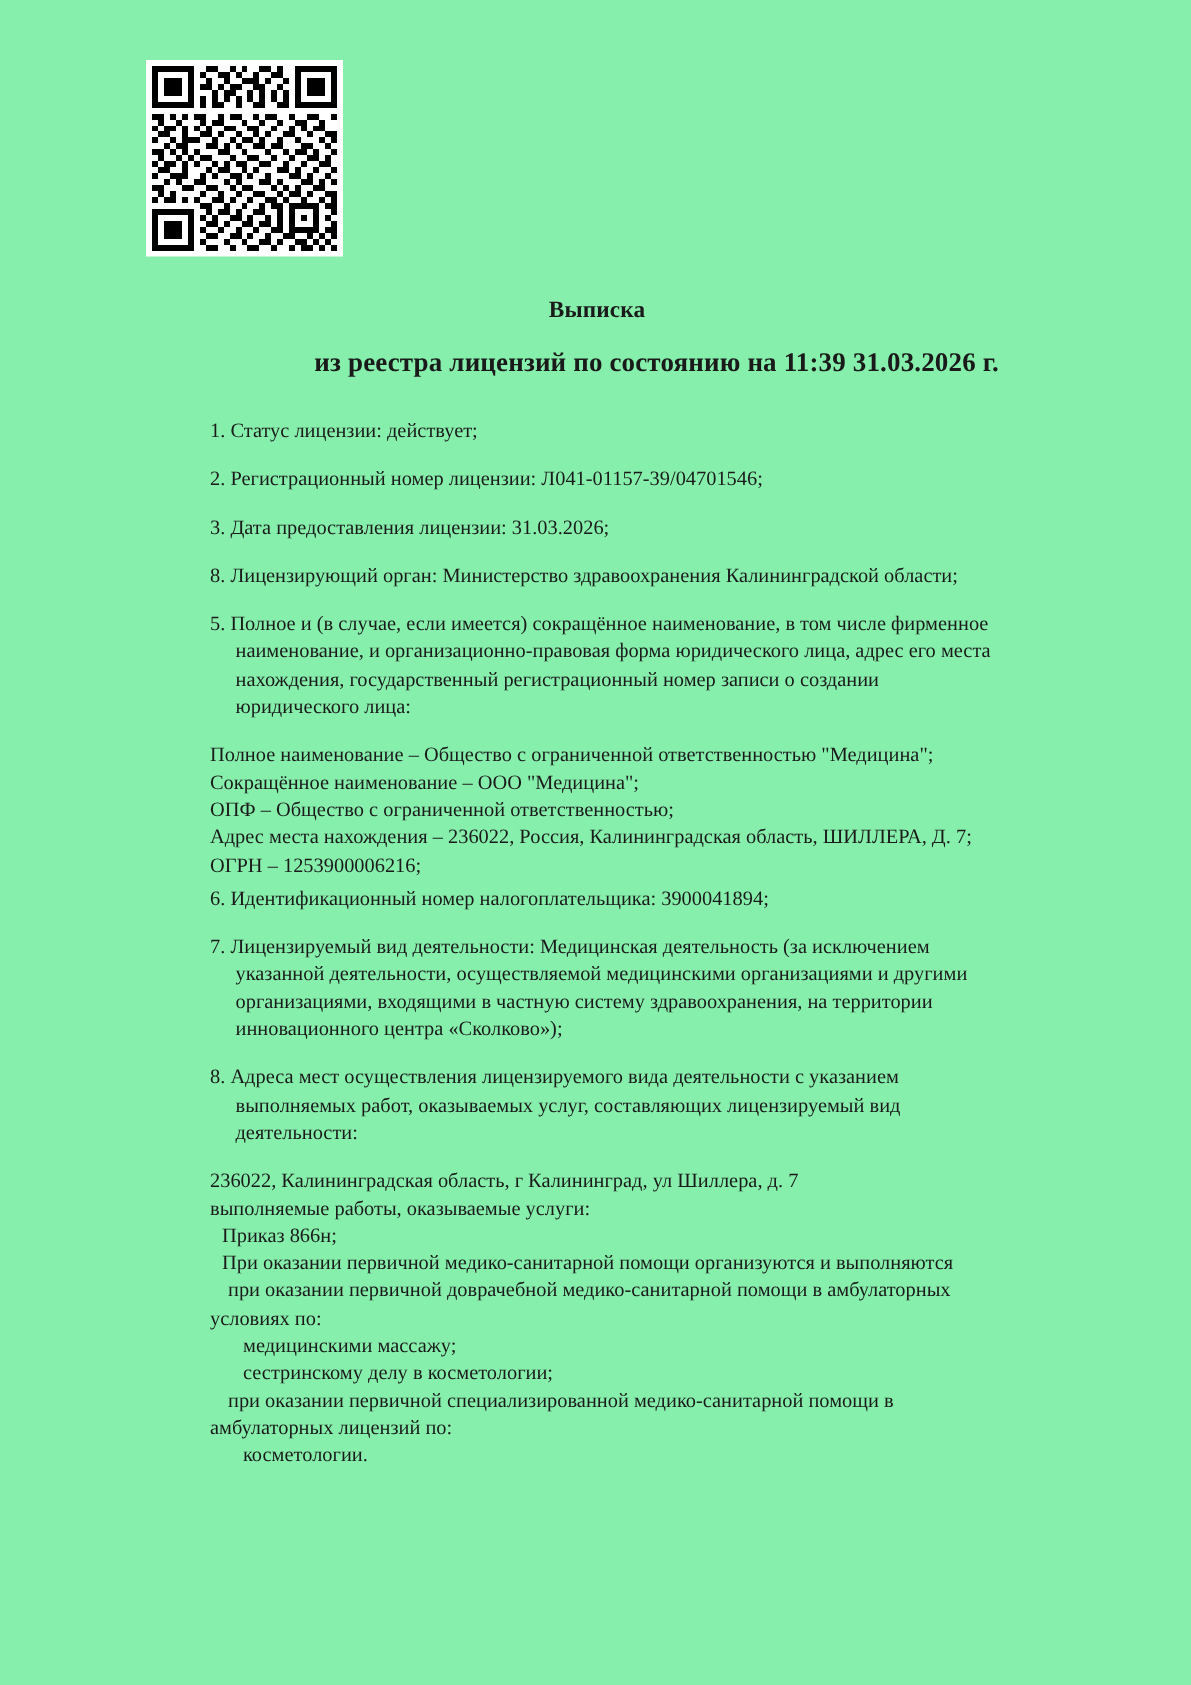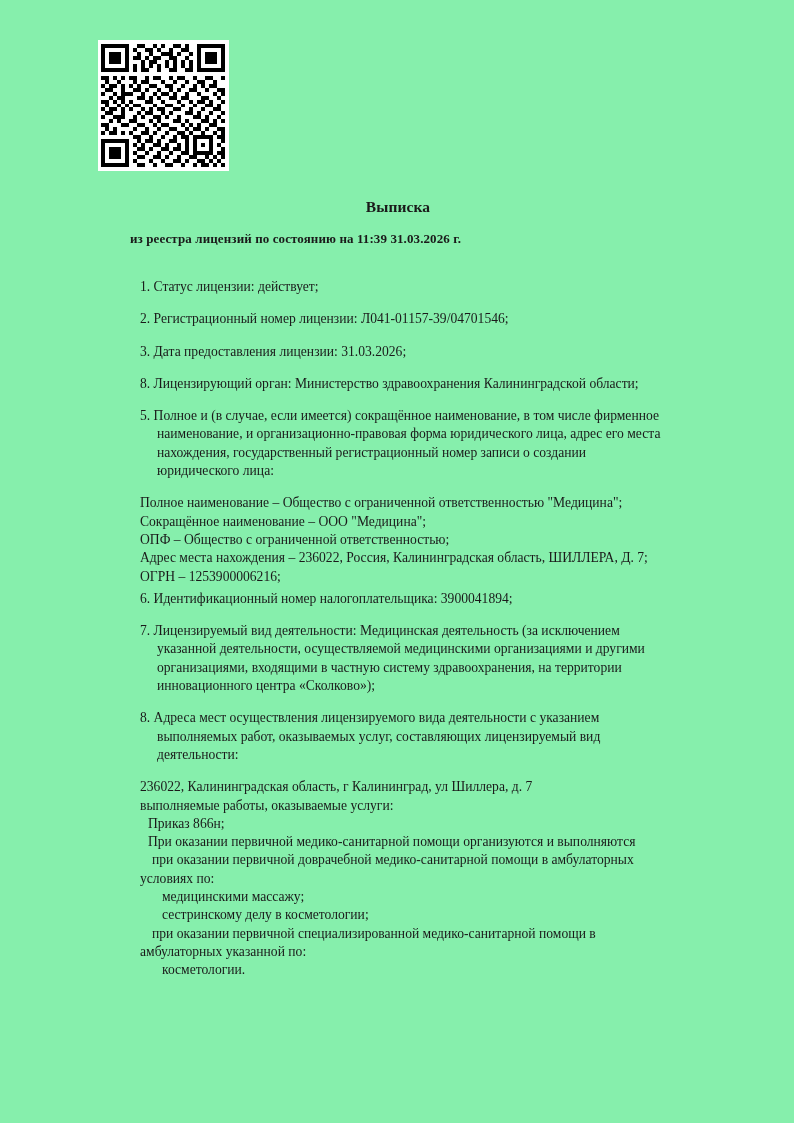--- a/index.html
+++ b/index.html
@@ -38,23 +38,23 @@
     text-align: center;
     font-weight: bold;
     font-size: 15.5px;
     letter-spacing: 0.1px;
   }
   .doc-subtitle {
     position: absolute;
     left: 130px;
     top: 231px;
     width: 536px;
-    text-align: left;
+    text-align: right;
     font-weight: bold;
-    font-size: 13px;
+    font-size: 18px;
     letter-spacing: 0.1px;
   }
 
   
   .body-block {
     position: absolute;
     left: 140px;
     top: 278px;
     width: 526px;
     font-size: 13.6px;
@@ -398,18 +398,18 @@
     <div class="svc-block">
       <div class="svc-line ind-0">236022, Калининградская область, г Калининград, ул Шиллера, д. 7</div>
       <div class="svc-line ind-0">выполняемые работы, оказываемые услуги:</div>
       <div class="svc-line ind-1">Приказ 866н;</div>
       <div class="svc-line ind-1 just">При оказании первичной медико-санитарной помощи организуются и выполняются</div>
       <div class="svc-line ind-2 just">при оказании первичной доврачебной медико-санитарной помощи в амбулаторных</div>
       <div class="svc-line ind-0">условиях по:</div>
       <div class="svc-line ind-3">медицинскими массажу;</div>
       <div class="svc-line ind-3">сестринскому делу в косметологии;</div>
       <div class="svc-line ind-2 just">при оказании первичной специализированной медико-санитарной помощи в</div>
-      <div class="svc-line ind-0">амбулаторных указанной по:</div>
+      <div class="svc-line ind-0">амбулаторных лицензий по:</div>
       <div class="svc-line ind-3">косметологии.</div>
     </div>
 
   </div>
 </div>
 
 </body></html>

